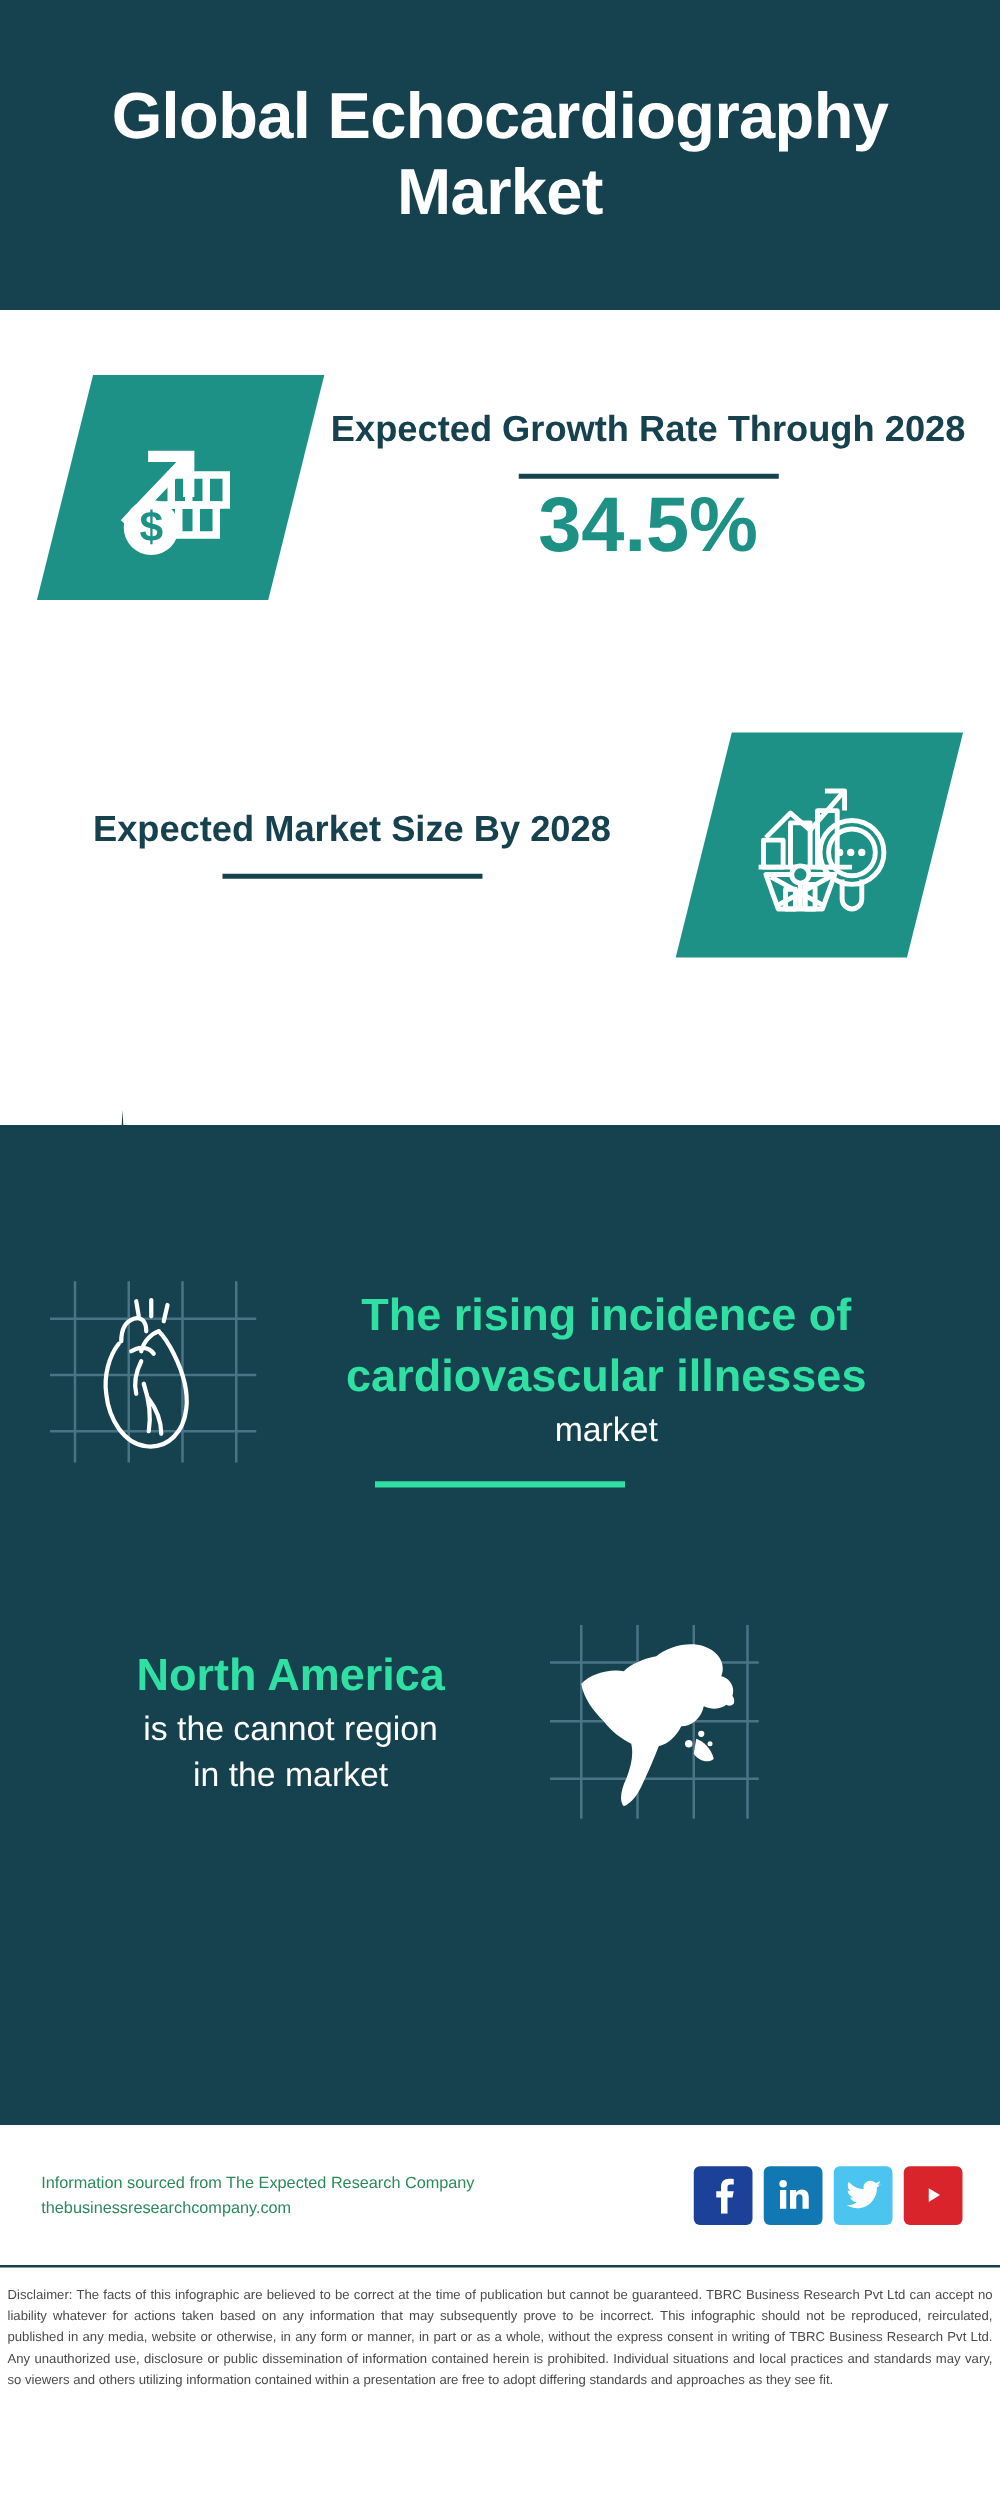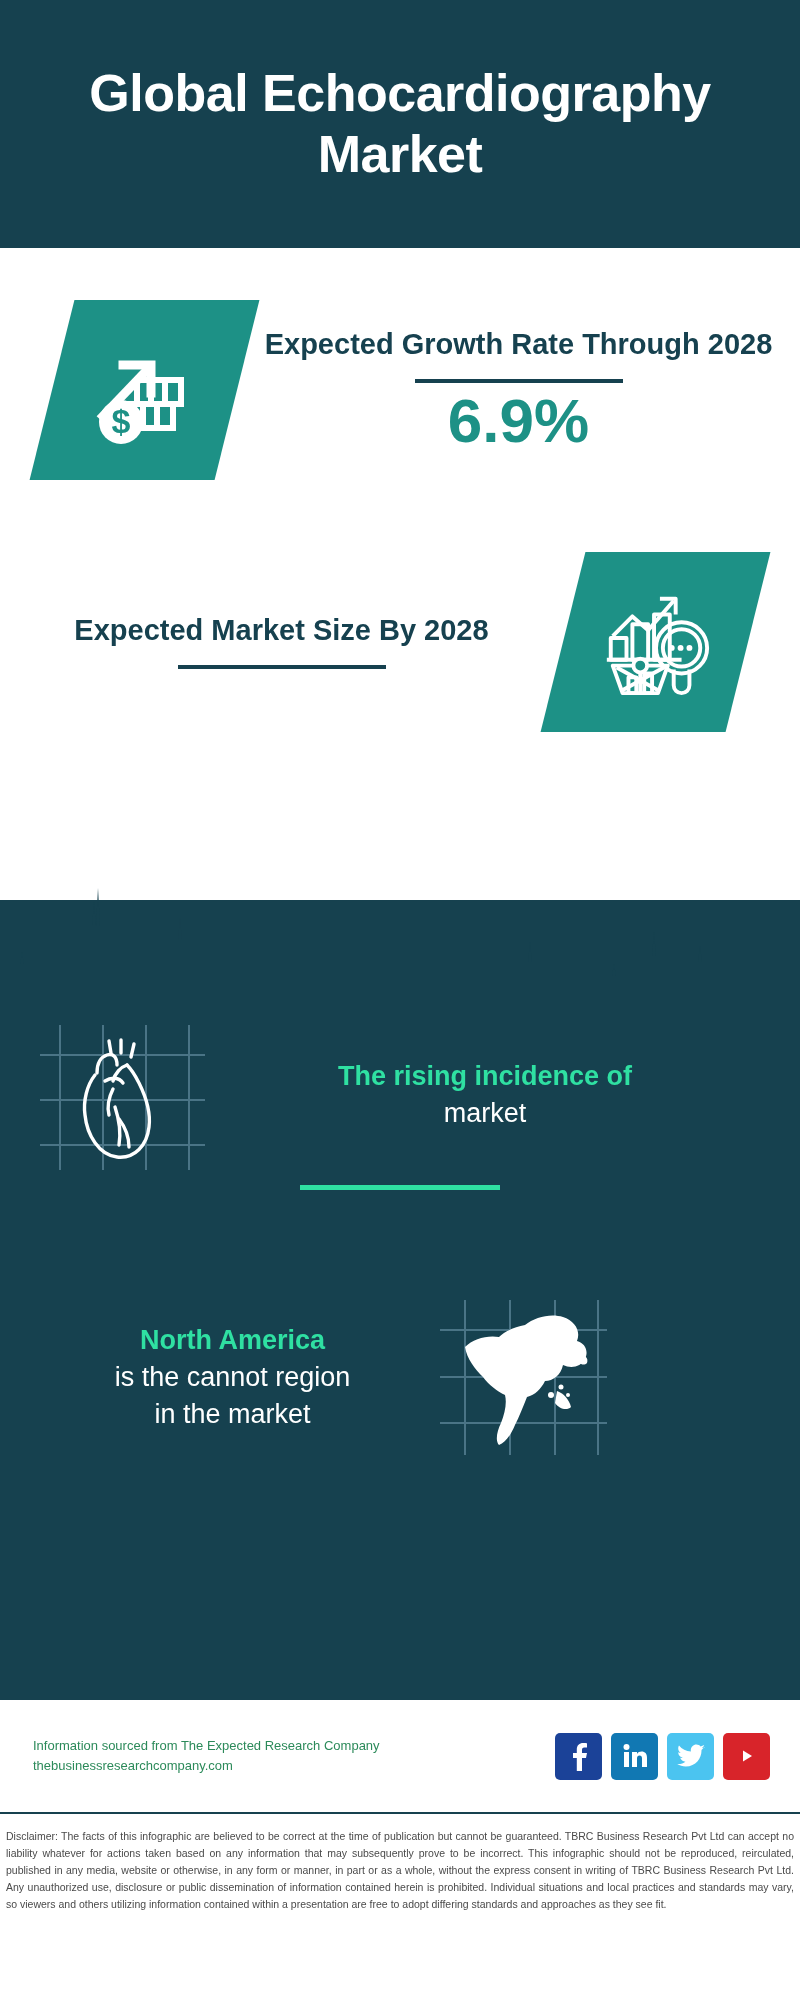--- a/index.html
+++ b/index.html
@@ -23,21 +23,21 @@
     font-size:52px;line-height:1.17;
     font-weight:bold;text-align:center;
     letter-spacing:-0.5px;
   }
 
   
   .stats{position:absolute;left:0;top:248px;width:800px;height:690px;background:#fff;}
 
   .stat-row{position:absolute;width:800px;display:flex;align-items:center;}
   .stat-row-1{top:52px;}
-  .stat-row-2{top:304px;}
+  .stat-row-2{top:338px;}
 
   .para-icon{
     width:185px;height:180px;
     background:#1d9186;
     transform:skewX(-14deg);
     display:flex;align-items:center;justify-content:center;
     flex:0 0 auto;
   }
   .para-icon > svg{transform:skewX(14deg);}
 
@@ -69,21 +69,21 @@
 
   .driver-block{
     position:absolute;left:0;top:115px;width:800px;
     display:flex;align-items:center;
   }
   .grid-icon{
     width:175px;height:160px;flex:0 0 auto;margin-left:35px;
     position:relative;
   }
   .driver-copy{flex:1;text-align:center;padding-right:40px;}
-  .accent{color:#2fe0a2;font-size:27px;font-weight:bold;line-height:1.38;display:block;}
+  .accent{color:#2fe0a2;font-size:36px;font-weight:bold;line-height:1.38;display:block;}
   .plain{color:#ffffff;font-size:27px;line-height:1.38;display:block;}
 
   .divider{
     position:absolute;left:50%;transform:translateX(-50%);
     top:285px;width:200px;height:5px;background:#2fe0a2;
   }
 
   .region-block{
     position:absolute;left:0;top:395px;width:645px;
     display:flex;align-items:center;
@@ -139,21 +139,21 @@
             <line x1="58" y1="74" x2="58" y2="98"></line>
             <line x1="72" y1="74" x2="72" y2="98"></line>
           </g>
           <circle cx="36" cy="92" r="22" fill="#ffffff"></circle>
           <text x="36" y="103" font-family="Liberation Sans, sans-serif" font-size="34" font-weight="bold" text-anchor="middle" fill="#1d9186">$</text>
         </svg>
       </div>
       <div class="stat-text">
         <p class="stat-title">Expected Growth Rate Through 2028</p>
         <div class="rule"></div>
-        <p class="stat-value">6.9%</p>
+        <p class="stat-value">34.5%</p>
       </div>
     </div>
 
     <div class="stat-row stat-row-2">
       <div class="stat-text">
         <p class="stat-title">Expected Market Size By 2028</p>
         <div class="rule"></div>
       </div>
       <div class="para-icon icon-right">
         <svg width="118" height="118" viewBox="0 0 120 120">
@@ -211,20 +211,21 @@
               <path d="M92 50 C86 52 80 58 78 66"></path>
               <path d="M70 66 C76 62 84 62 88 68"></path>
               <path d="M80 92 C84 104 86 118 84 130"></path>
               <path d="M84 104 C90 112 94 122 94 132"></path>
               <path d="M78 74 C74 82 72 92 74 100"></path>
             </g>
           </svg>
         </div>
         <div class="driver-copy">
           <span class="accent">The rising incidence of</span>
+          <span class="accent">cardiovascular illnesses</span>
           <span class="plain">market</span>
         </div>
       </div>
 
       <div class="divider"></div>
 
       <div class="region-block">
         <div class="region-copy">
           <span class="accent">North America</span>
           <span class="plain">is the cannot region</span>

